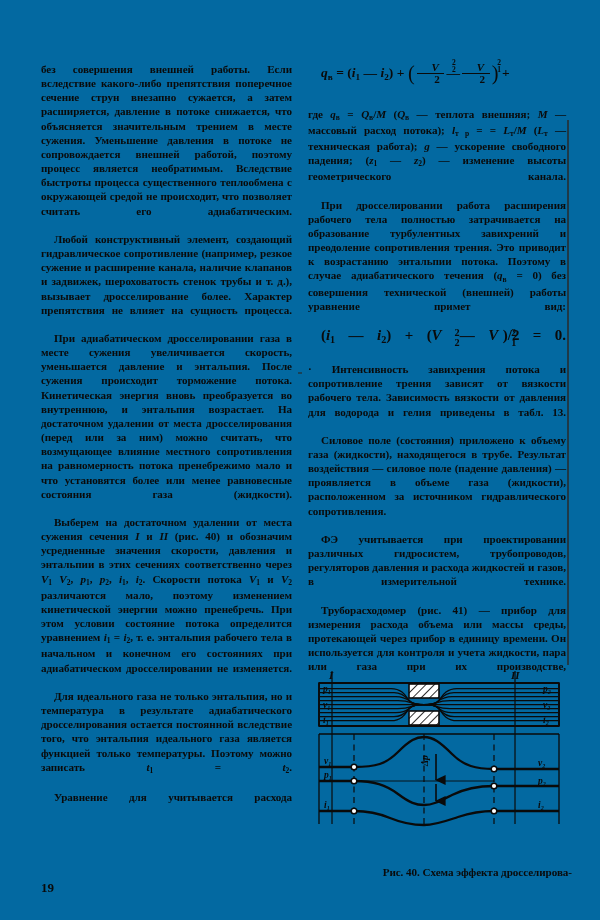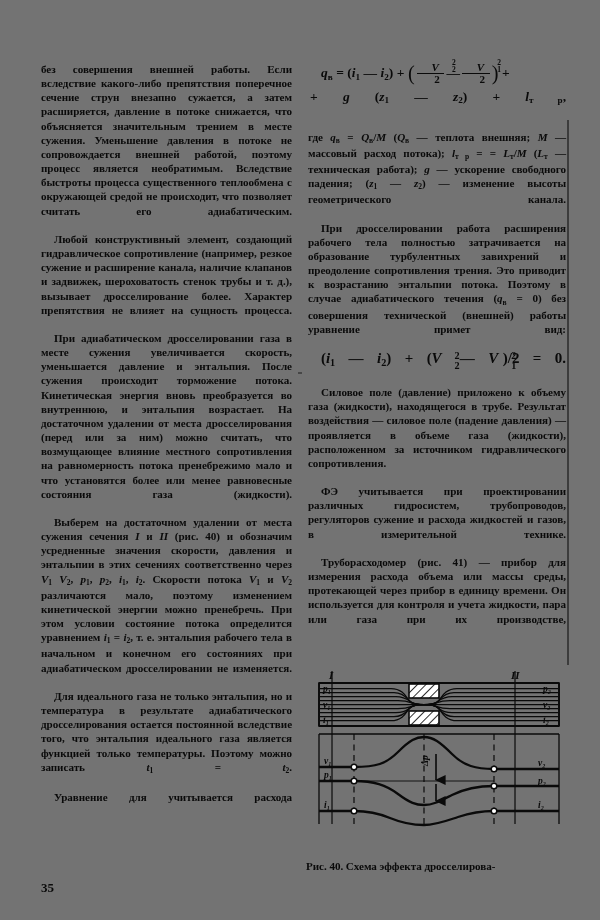--- a/index.html
+++ b/index.html
@@ -12,21 +12,21 @@
     height: 920px;
     position: relative;
     font-family: "Liberation Serif", "DejaVu Serif", serif;
     color: #0a0a0a;
     overflow: hidden;
   }
 
   .page {
     position: absolute;
     inset: 0;
-    background: #737373;
+    background: #0369a1;
   }
 
   
   .col {
     position: absolute;
     top: 62px;
     width: 251px;
     font-size: 11.1px;
     line-height: 14.15px;
     text-align: justify;
@@ -144,25 +144,25 @@
 
   
   .figure {
     position: absolute;
     left: 306px;
     top: 668px;
     width: 266px;
   }
   .figure svg { display: block; }
   .fig-caption {
-    margin-top: 14px;
+    margin-top: 20px;
     font-size: 11.1px;
     line-height: 13.6px;
     font-weight: 700;
-    text-align: left;
+    text-align: right;
     letter-spacing: -0.05px;
     font-family: "Liberation Serif", "DejaVu Serif", serif;
   }
   .fig-caption .l2 { display: block; }
 
   
   .scan-edge {
     position: absolute;
     left: 567px;
     top: 120px;
@@ -195,45 +195,43 @@
     <p>Уравнение для учитывается расхода</p>
   </div>
 
   <div class="col col-right">
 
     <p class="eq-block">
       <span class="eq-line">
         <i class="math">q</i><sub class="mathup">в</sub> = (<i class="math">i</i><sub>1</sub> — <i class="math">i</i><sub>2</sub>) +
         <span class="paren-big">(</span><span class="frac"><span class="num"><i class="math">V</i><span class="supsub"><span class="s-up">2</span><span class="s-dn">2</span></span></span><span class="den">2</span></span>—<span class="frac"><span class="num"><i class="math">V</i><span class="supsub"><span class="s-up">2</span><span class="s-dn">1</span></span></span><span class="den">2</span></span><span class="paren-big">)</span> +
       </span><br>
-      <span class="eq-line indent">
-        + <i class="math">g</i> (<i class="math">z</i><sub>1</sub> — <i class="math">z</i><sub>2</sub>) + <i class="math">l</i><sub class="mathup">т р</sub>,
-      </span>
     </p>
 
     <p class="noind">
       где <i class="math">q</i><sub class="mathup">в</sub> = <i class="math">Q</i><sub class="mathup">в</sub>/<i class="math">M</i>
       (<i class="math">Q</i><sub class="mathup">в</sub> — теплота внешняя;
       <i class="math">M</i> — массовый расход потока); <i class="math">l</i><sub class="mathup">т р</sub> =
       = <i class="math">L</i><sub class="mathup">т</sub>/<i class="math">M</i>
       (<i class="math">L</i><sub class="mathup">т</sub> — техническая работа);
       <i class="math">g</i> — ускорение свободного падения;
       (<i class="math">z</i><sub>1</sub> — <i class="math">z</i><sub>2</sub>) — изменение высоты геометрического канала.
     </p>
 
     <p>При дросселировании работа расширения рабочего тела полностью затрачивается на образование турбулентных завихрений и преодоление сопротивления трения. Это приводит к возрастанию энтальпии потока. Поэтому в случае адиабатического течения (<i class="math">q</i><sub class="mathup">в</sub> = 0) без совершения технической (внешней) работы уравнение примет вид:</p>
 
     <p class="eq-inline">
       (<i class="math">i</i><sub>1</sub> — <i class="math">i</i><sub>2</sub>) +
       (<i class="math">V</i><span class="supsub"><span class="s-up">2</span><span class="s-dn">2</span></span> —
       <i class="math">V</i><span class="supsub"><span class="s-up">2</span><span class="s-dn">1</span></span>)/2 = 0.
     </p>
 
-    <p>Силовое поле (давление) приложено к объему газа (жидкости), находящегося в трубе. Результат воздействия — силовое поле (падение давления) — проявляется в объеме газа (жидкости), расположенном за источником гидравлического сопротивления.</p>
-    <p>ФЭ учитывается при проектировании различных гидросистем, трубопроводов, регуляторов сужение и расхода жидкостей и газов, в измерительной технике.</p>
+    <p class="noind">· Интенсивность завихрения потока и сопротивление трения зависят от вязкости рабочего тела. Зависимость вязкости от давления для водорода и гелия приведены в табл. 13.</p>
+    <p>Силовое поле (состояния) приложено к объему газа (жидкости), находящегося в трубе. Результат воздействия — силовое поле (падение давления) — проявляется в объеме газа (жидкости), расположенном за источником гидравлического сопротивления.</p>
+    <p>ФЭ учитывается при проектировании различных гидросистем, трубопроводов, регуляторов давления и расхода жидкостей и газов, в измерительной технике.</p>
     <p>Труборасходомер (рис. 41) — прибор для измерения расхода объема или массы среды, протекающей через прибор в единицу времени. Он используется для контроля и учета жидкости, пара или газа при их производстве,</p>
   </div>
 
   <div class="scan-edge"></div>
   <div class="scan-edge2"></div>
 
   <div class="figure">
     <svg width="266" height="178" viewBox="0 0 266 178">
       <defs>
         <pattern id="hatch" width="6" height="6" patternUnits="userSpaceOnUse" patternTransform="rotate(45)">
@@ -338,15 +336,15 @@
           <text x="232" y="140" font-family="'Liberation Serif',serif" font-size="9.5" font-style="italic" font-weight="700" fill="#0a0a0a">i₂</text>
         </g>
       </g>
     </svg>
 
     <div class="fig-caption">
       <span>Рис. 40. Схема эффекта дросселирова-</span>
     </div>
   </div>
 
-  <div class="folio">35</div>
+  <div class="folio">19</div>
 
 </div>
 
 </body></html>

